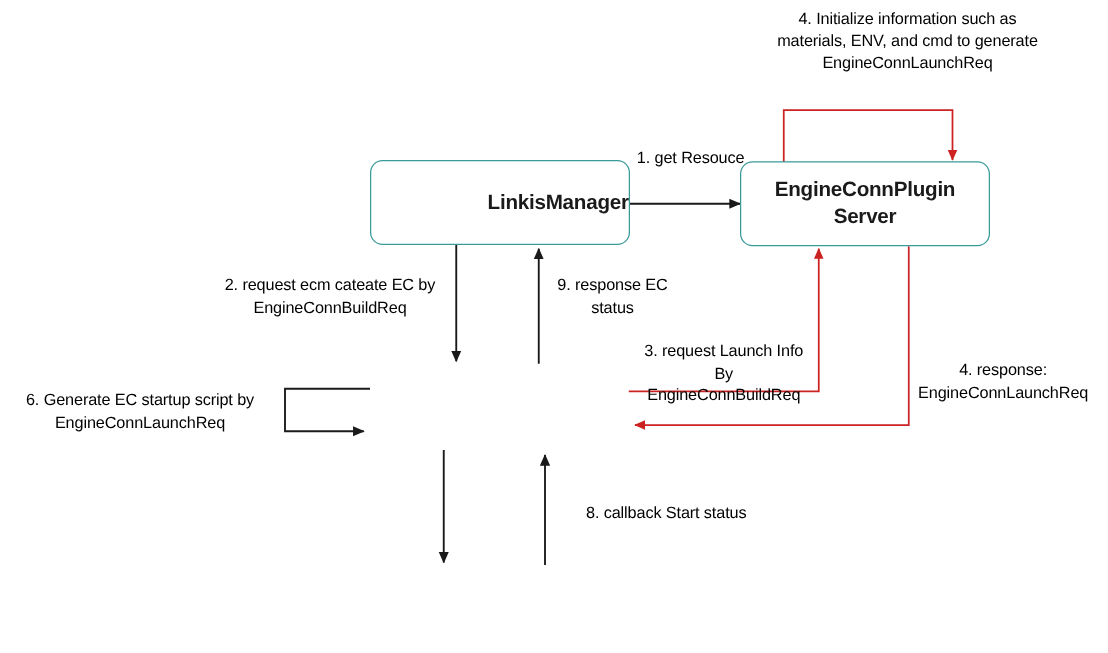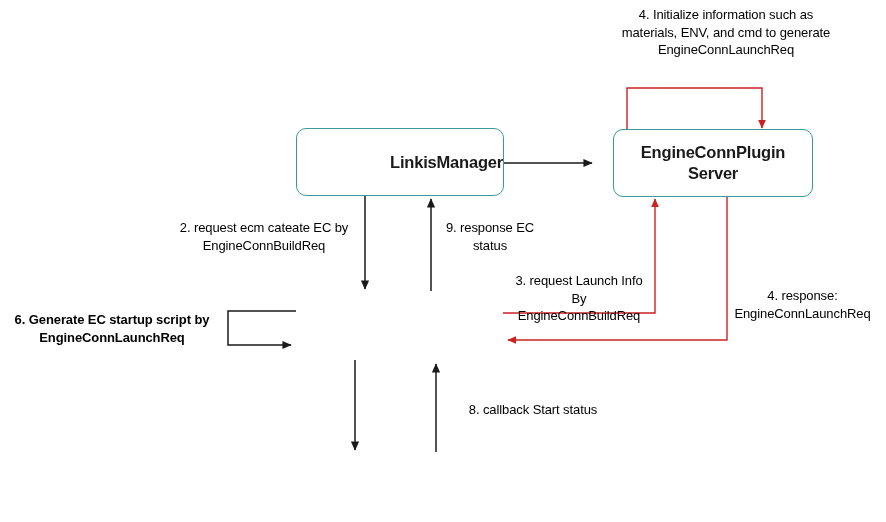--- a/index.html
+++ b/index.html
@@ -88,43 +88,44 @@
 
     <path d="M 355 360 L 355 450" fill="none" stroke="#1a1a1a" stroke-width="1.5" marker-end="url(#arrow-black)"></path>
 
     <path d="M 436 452 L 436 364" fill="none" stroke="#1a1a1a" stroke-width="1.5" marker-end="url(#arrow-black)"></path>
   </svg>
 
   <div class="node" style="left:296px; top:128px; width:208px; height:68px;justify-content:flex-end;">
     <span class="node-label">LinkisManager</span>
   </div>
 
-  <div class="node" style="left:592px; top:129px; width:200px; height:68px;margin-left:21px;">
+  <div class="node" style="left:592px; top:129px; width:200px; height:68px;">
     <span class="node-label">EngineConnPlugin
 Server</span>
   </div>
 
 
 
+  <div class="edge-label" style="left:495px; top:117px; width:115px;">1. get Resouce</div>
 
   <div class="edge-label" style="left:158px; top:219px; width:212px;">2. request ecm cateate EC by
 EngineConnBuildReq</div>
 
   <div class="edge-label" style="left:500px; top:272px; width:158px;">3. request Launch Info
 By
 EngineConnBuildReq</div>
 
   <div class="edge-label" style="left:576px; top:6px; width:300px;">4. Initialize information such as
 materials, ENV, and cmd to generate
 EngineConnLaunchReq</div>
 
   <div class="edge-label" style="left:719px; top:287px; width:167px;">4. response:
 EngineConnLaunchReq</div>
 
-  <div class="edge-label" style="left:3px; top:311px; width:218px;font-weight:bold;">6. Generate EC startup script by
+  <div class="edge-label" style="left:3px; top:311px; width:218px;">6. Generate EC startup script by
 EngineConnLaunchReq</div>
 
 
   <div class="edge-label" style="left:445px; top:401px; width:176px;">8. callback Start status</div>
 
   <div class="edge-label" style="left:437px; top:219px; width:106px;">9. response EC
 status</div>
 
 </div>
 

